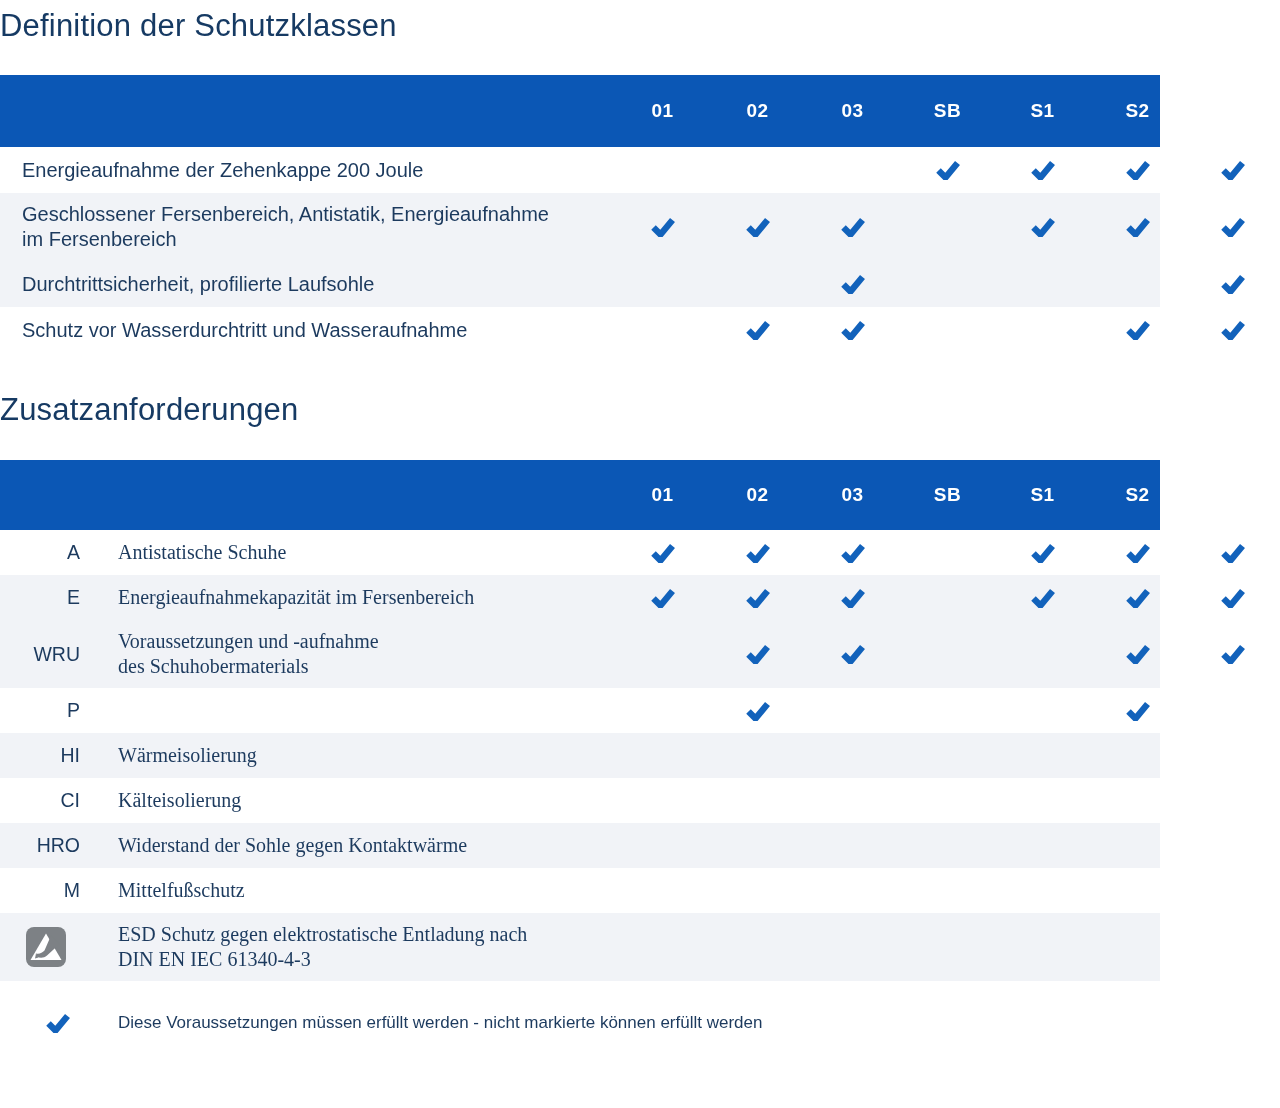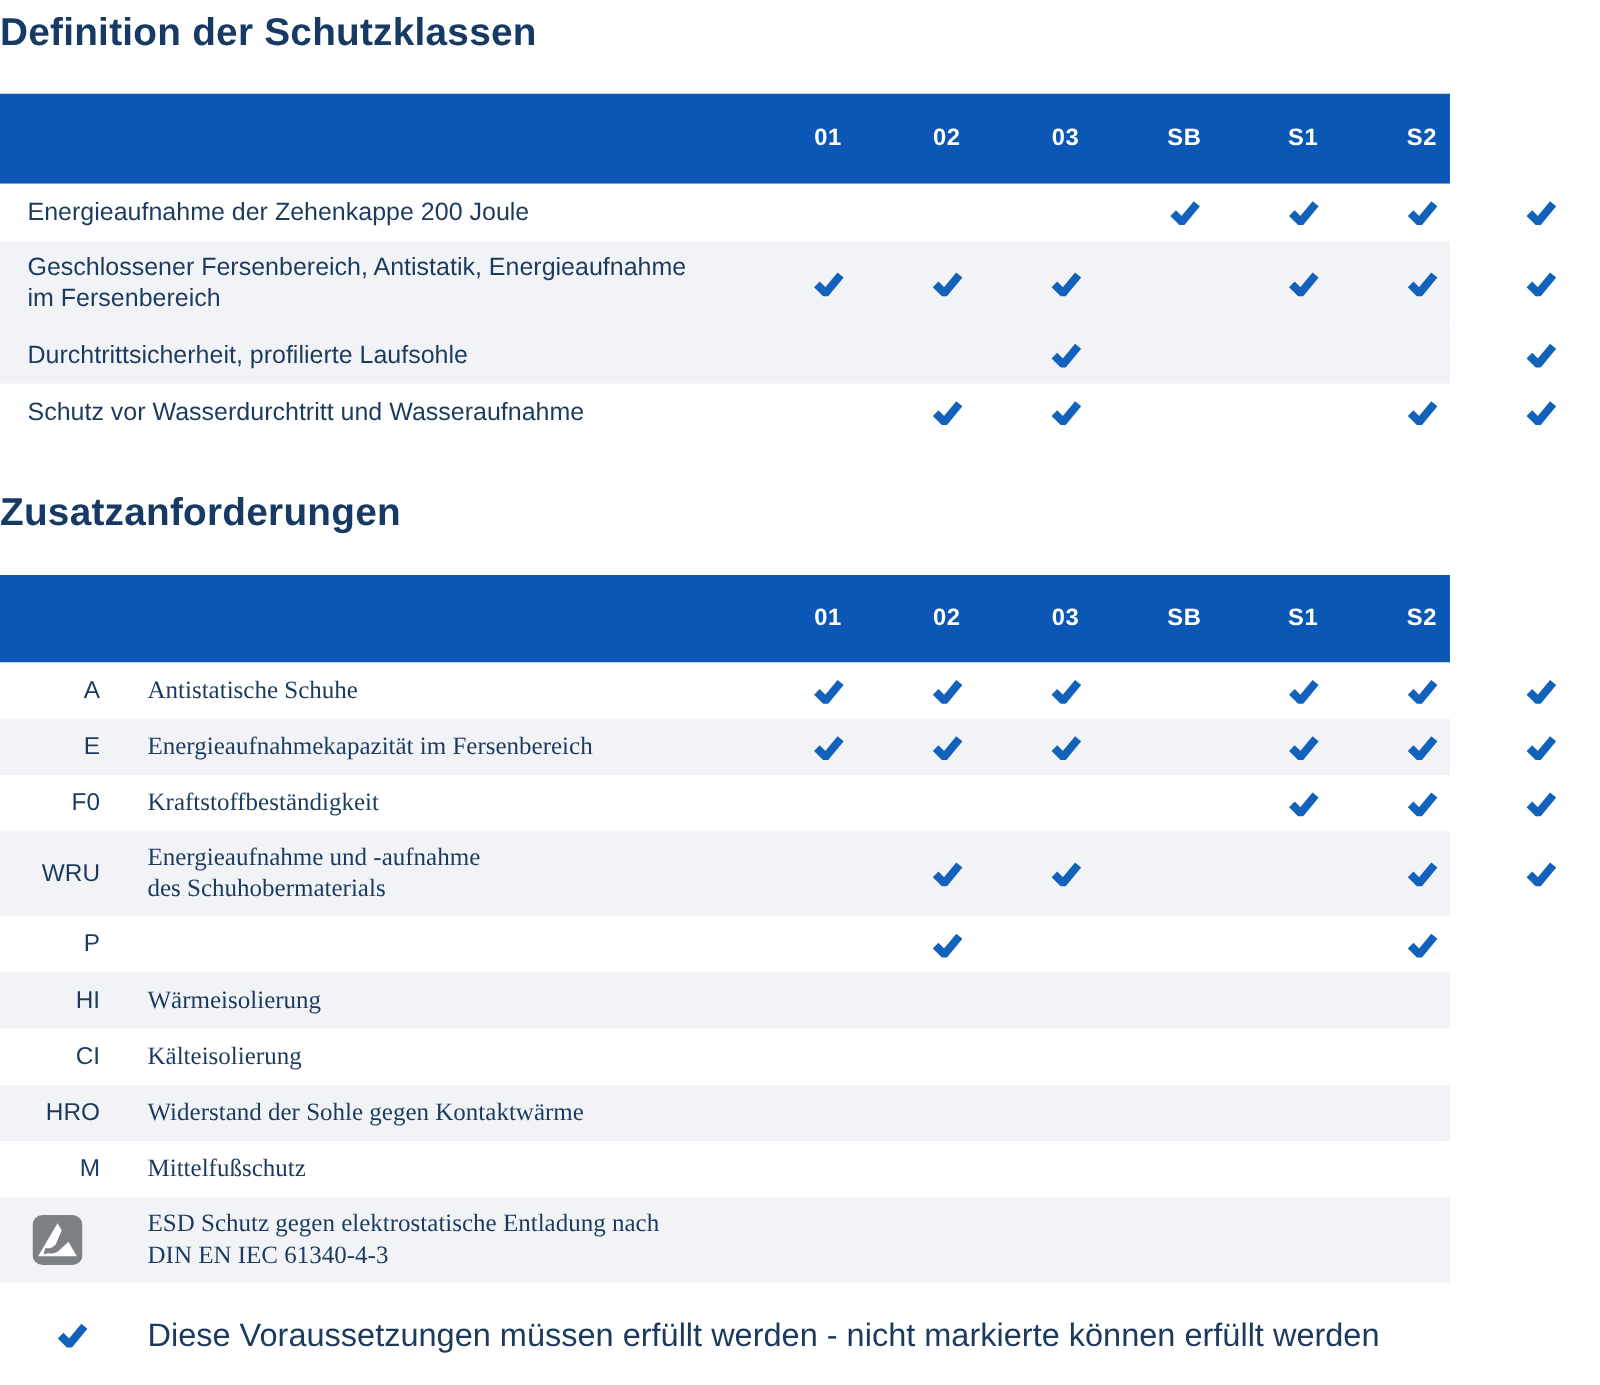--- a/index.html
+++ b/index.html
@@ -13,21 +13,21 @@
   body{
     width:1280px;height:1108px;
     background:#ffffff;
     font-family:"Liberation Sans", sans-serif;
     color:var(--navy);
     overflow:hidden;
   }
   .section-title{
     margin:6px 0 0 0;
     font-size:31px;
-    font-weight:700;
+    font-weight:400;
     line-height:40px;
     color:#163a63;
     letter-spacing:0.2px;
   }
   .title-gap1{margin-top:6px;}
   .title-gap2{margin-top:37px;}
   .table{width:1160px;}
   .thead{
     display:grid;
     background:var(--blue);
@@ -67,21 +67,21 @@
   }
   .legend{
     display:grid;
     grid-template-columns:98px 1fr;
     margin-top:20px;
     min-height:44px;
     align-items:center;
   }
   .legend .lcheck{display:flex;align-items:center;justify-content:flex-end;padding-right:28px;}
   .legend .ltext{
-    font-size:26px;
+    font-size:17px;
     padding-left:20px;
   }
 </style>
 </head>
 <body>
 
 <div class="page">
 
   <h1 class="section-title title-gap1">Definition der Schutzklassen</h1>
 
@@ -282,46 +282,23 @@
             <svg width="24" height="20" viewBox="0 0 24 20" aria-hidden="true">
               <polyline points="2.5,10.5 9.5,17.5 21.5,3" fill="none" stroke="#1262bb" stroke-width="6.4"></polyline>
             </svg>
           </div>
           <div class="ccell">
             <svg width="24" height="20" viewBox="0 0 24 20" aria-hidden="true">
               <polyline points="2.5,10.5 9.5,17.5 21.5,3" fill="none" stroke="#1262bb" stroke-width="6.4"></polyline>
             </svg>
           </div>
         </div>
-        <div class="row">
-          <div class="code">F0</div>
-          <div class="label">Kraftstoffbeständigkeit</div>
-          <div class="ccell"></div>
-          <div class="ccell"></div>
-          <div class="ccell"></div>
-          <div class="ccell"></div>
-          <div class="ccell">
-            <svg width="24" height="20" viewBox="0 0 24 20" aria-hidden="true">
-              <polyline points="2.5,10.5 9.5,17.5 21.5,3" fill="none" stroke="#1262bb" stroke-width="6.4"></polyline>
-            </svg>
-          </div>
-          <div class="ccell">
-            <svg width="24" height="20" viewBox="0 0 24 20" aria-hidden="true">
-              <polyline points="2.5,10.5 9.5,17.5 21.5,3" fill="none" stroke="#1262bb" stroke-width="6.4"></polyline>
-            </svg>
-          </div>
-          <div class="ccell">
-            <svg width="24" height="20" viewBox="0 0 24 20" aria-hidden="true">
-              <polyline points="2.5,10.5 9.5,17.5 21.5,3" fill="none" stroke="#1262bb" stroke-width="6.4"></polyline>
-            </svg>
-          </div>
-        </div>
         <div class="row alt">
           <div class="code">WRU</div>
-          <div class="label">Energieaufnahme und -aufnahme
+          <div class="label">Voraussetzungen und -aufnahme
 des Schuhobermaterials</div>
           <div class="ccell"></div>
           <div class="ccell">
             <svg width="24" height="20" viewBox="0 0 24 20" aria-hidden="true">
               <polyline points="2.5,10.5 9.5,17.5 21.5,3" fill="none" stroke="#1262bb" stroke-width="6.4"></polyline>
             </svg>
           </div>
           <div class="ccell">
             <svg width="24" height="20" viewBox="0 0 24 20" aria-hidden="true">
               <polyline points="2.5,10.5 9.5,17.5 21.5,3" fill="none" stroke="#1262bb" stroke-width="6.4"></polyline>

